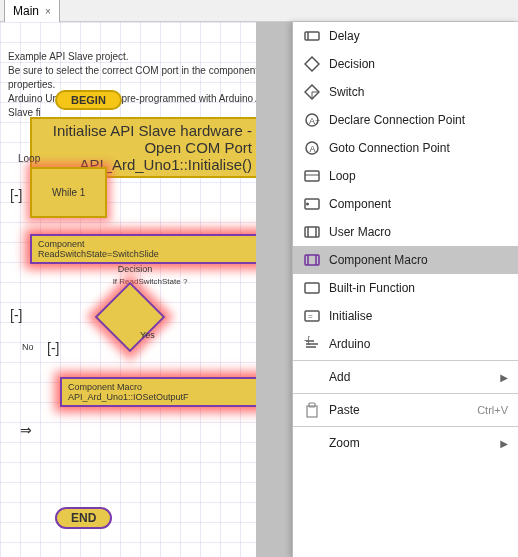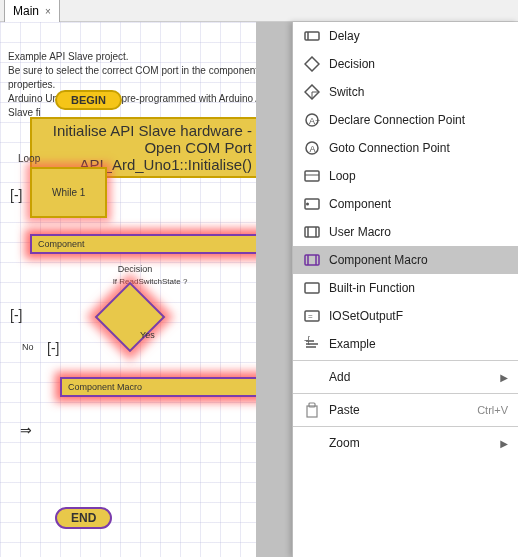--- a/index.html
+++ b/index.html
@@ -311,38 +311,40 @@
     <div class="fc-loop-label">Loop</div>
 
     <div class="fc-while">
       <span>While 1</span>
     </div>
 
     <div class="bracket-left" style="top:165px;">[-]</div>
 
     <div class="fc-component comp1">
       <div>Component</div>
+      <div>ReadSwitchState=SwitchSlide</div>
     </div>
 
     <div class="fc-decision-label">Decision</div>
     <div class="fc-decision-sublabel">If ReadSwitchState ?</div>
 
     <div class="fc-diamond-wrap">
       <div class="fc-diamond"></div>
     </div>
 
     <div class="bracket-left" style="top:285px;">[-]</div>
 
     <div class="yes-label">Yes</div>
     <div class="no-label">No</div>
 
     <div class="bracket-left" style="top:318px; left:47px;">[-]</div>
 
     <div class="fc-component comp2">
       <div>Component Macro</div>
+      <div>API_Ard_Uno1::IOSetOutputF</div>
     </div>
 
     <div style="position:absolute; top:400px; left:20px; font-size:14px; color:#333;">⇒</div>
 
     <div class="fc-end">
       <span>END</span>
     </div>
 
   </div>
 
@@ -449,33 +451,33 @@
       <span class="menu-label">Built-in Function</span>
     </div>
 
     <div class="menu-item">
       <div class="menu-icon">
         <svg viewBox="0 0 16 16" width="16" height="16">
           <rect x="1" y="3" width="14" height="10" rx="1" fill="none" stroke="#555" stroke-width="1.5"></rect>
           <text x="4" y="11" font-size="8" fill="#555">=</text>
         </svg>
       </div>
-      <span class="menu-label">IOSetOutputF</span>
+      <span class="menu-label">Initialise</span>
     </div>
 
     <div class="menu-item">
       <div class="menu-icon">
         <svg viewBox="0 0 16 16" width="16" height="16">
           <line x1="2" y1="5" x2="10" y2="5" stroke="#555" stroke-width="1.5"></line>
           <line x1="2" y1="8" x2="14" y2="8" stroke="#555" stroke-width="1.5"></line>
           <line x1="2" y1="11" x2="12" y2="11" stroke="#555" stroke-width="1.5"></line>
           <text x="0" y="7" font-size="9" fill="#555">-{</text>
         </svg>
       </div>
-      <span class="menu-label">Example</span>
+      <span class="menu-label">Arduino</span>
     </div>
 
     <hr class="menu-divider">
 
     <div class="menu-item">
       <div class="menu-icon"></div>
       <span class="menu-label">Add</span>
       <span class="menu-arrow">▶</span>
     </div>
 

